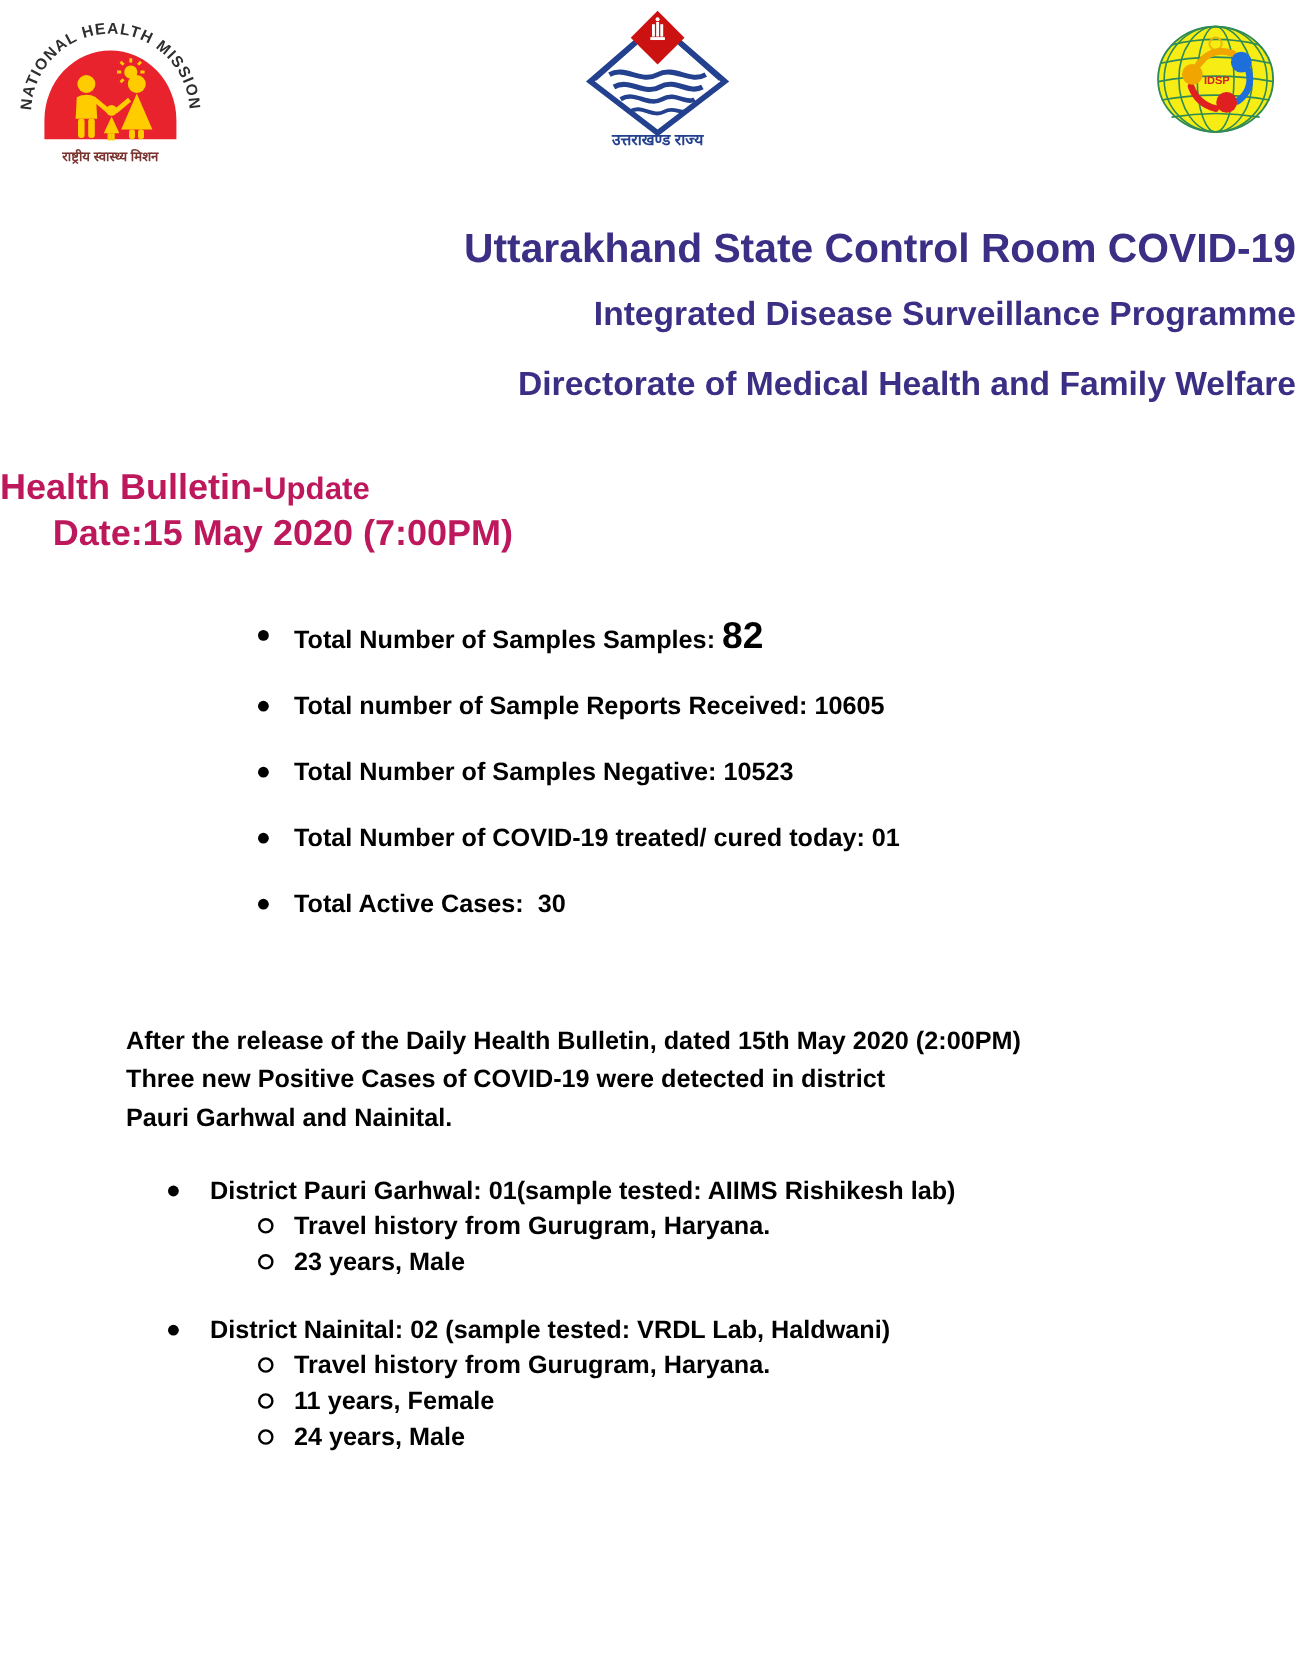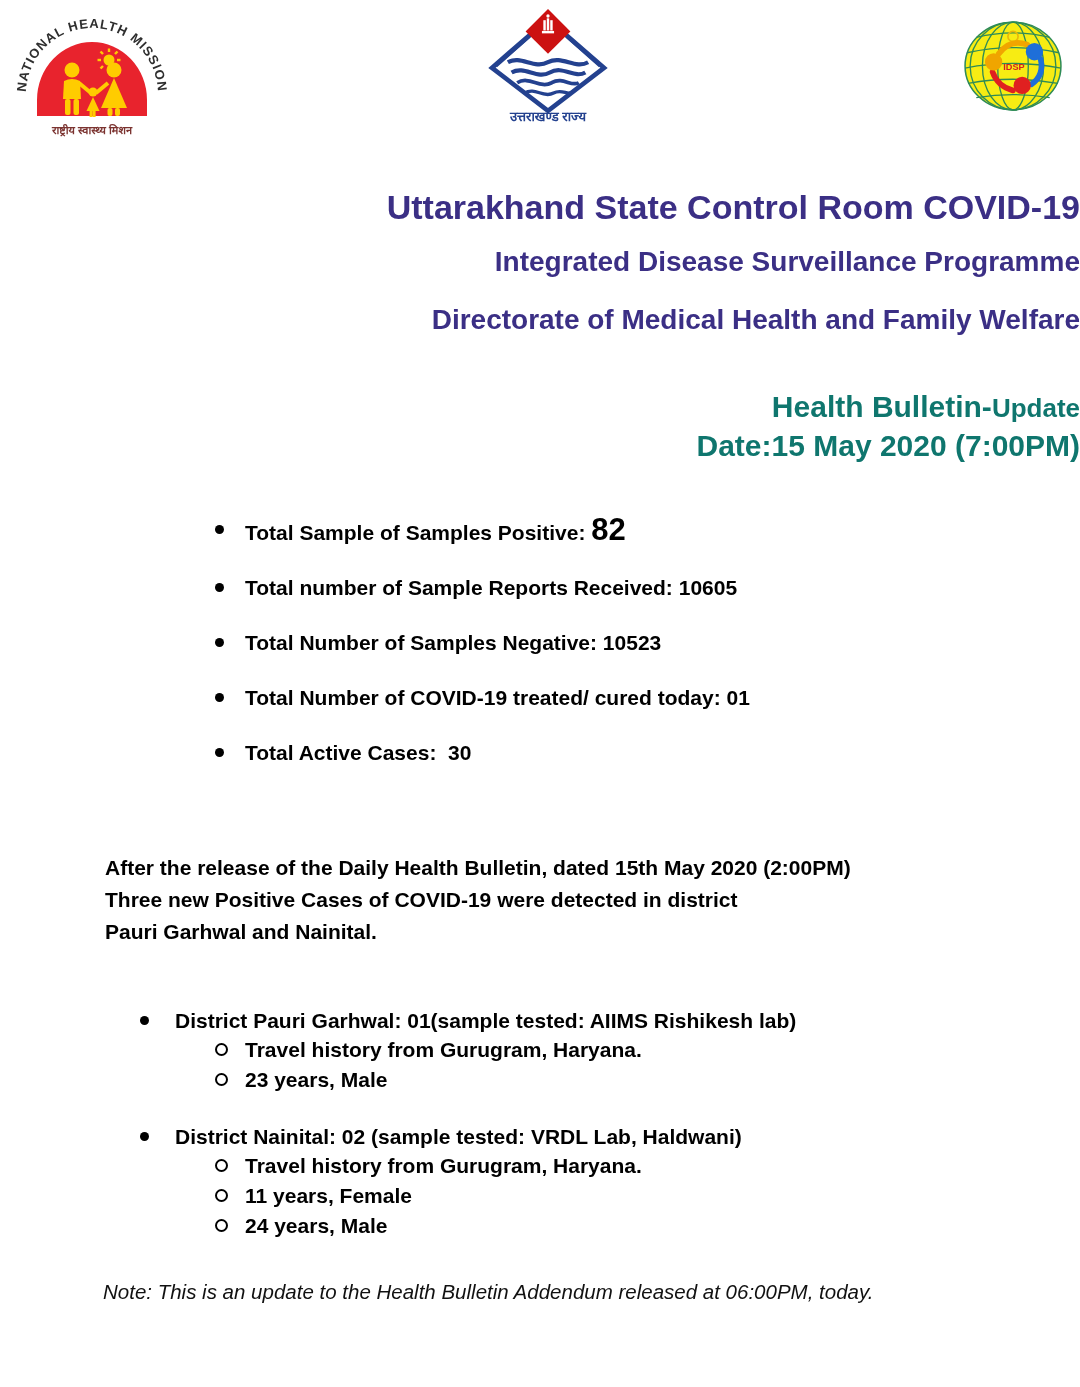--- a/index.html
+++ b/index.html
@@ -17,42 +17,42 @@
   .logo-uk   { left:478px; top:2px;  width:140px; height:126px; }
   .logo-idsp { left:962px; top:14px; width:102px; height:104px; }
 
   
   .titles { position:absolute; top:188px; left:0; width:100%; text-align:right;
             color:#3B2F85; font-weight:bold; }
   .title-main { font-size:34px; line-height:38px; }
   .title-sub  { font-size:28px; line-height:32px; margin-top:20px; }
   .title-sub2 { margin-top:26px; }
 
-  .bulletin { position:absolute; top:390px; left:0; width:100%; text-align:right;
-              color:#0f766e; font-weight:bold; }
+  .bulletin { position:absolute; top:390px; left:0; width:100%; text-align:left;
+              color:#be185d; font-weight:bold; }
   .bulletin-line1 { font-size:30px; line-height:34px; }
   .bulletin-line1 .suffix { font-size:26px; }
   .bulletin-line2 { font-size:30px; line-height:34px; margin-top:4px;padding-left:44px; }
 
   
   .stats { position:absolute; top:517px; left:245px; list-style:none; }
   .stats li { position:relative; font-size:21px; line-height:25px; font-weight:bold;
               margin-bottom:30px; white-space:pre-wrap; }
   .stats li::before { content:""; position:absolute; left:-30px; top:8px;
               width:9px; height:9px; border-radius:50%; background:#000; }
   .stats .val-xl { font-size:31px; }
 
   
   .update { position:absolute; top:852px; left:105px; width:890px;
             font-size:21px; font-weight:bold; line-height:32px; }
   .update .em { font-size:21px; }
 
   
   .districts { position:absolute; top:980px; left:175px; width:830px; list-style:none; }
-  .district { margin-bottom:32px;margin-top:28px; }
+  .district { margin-bottom:32px; }
   .district-heading { position:relative; font-size:21px; line-height:25px;
             font-weight:bold; margin-bottom:5px; }
   .district-heading::before { content:""; position:absolute; left:-35px; top:8px;
             width:9px; height:9px; border-radius:50%; background:#000; }
   .district-details { list-style:none; margin-left:70px; }
   .district-details li { position:relative; font-size:21px; line-height:24px;
             font-weight:bold; margin-bottom:6px; }
   .district-details li::before { content:""; position:absolute; left:-30px; top:5px;
             width:9px; height:9px; border-radius:50%; background:transparent;
             border:2px solid #000; }
@@ -162,21 +162,21 @@
     <div class="title-sub">Integrated Disease Surveillance Programme</div>
     <div class="title-sub title-sub2">Directorate of Medical Health and Family Welfare</div>
   </div>
 
   <div class="bulletin">
     <div class="bulletin-line1"><span>Health Bulletin-</span><span class="suffix">Update</span></div>
     <div class="bulletin-line2">Date:15 May 2020 (7:00PM)</div>
   </div>
 
   <ul class="stats">
-    <li><span>Total Sample of Samples Positive: </span><span class="val-xl">82</span></li>
+    <li><span>Total Number of Samples Samples: </span><span class="val-xl">82</span></li>
     <li><span>Total number of Sample Reports Received: </span><span>10605</span></li>
     <li><span>Total Number of Samples Negative: </span><span>10523</span></li>
     <li><span>Total Number of COVID-19 treated/ cured today: </span><span>01</span></li>
     <li><span>Total Active Cases:  </span><span>30</span></li>
   </ul>
 
   <div class="update">
     <span>After the release of the Daily Health Bulletin, dated 15th May 2020 (2:00PM)</span><br>
     <span class="em">Three new Positive Cases</span><span> of COVID-19 were detected in </span><span class="em">district</span><br>
     <span class="em">Pauri Garhwal and Nainital.</span>
@@ -193,15 +193,14 @@
     <li class="district">
       <div class="district-heading">District Nainital: 02 (sample tested: VRDL Lab, Haldwani)</div>
       <ul class="district-details">
         <li>Travel history from Gurugram, Haryana.</li>
         <li>11 years, Female</li>
         <li>24 years, Male</li>
       </ul>
     </li>
   </ul>
 
-  <div class="note">Note: This is an update to the Health Bulletin Addendum released at 06:00PM, today.</div>
 
 </div>
 
 </body></html>

